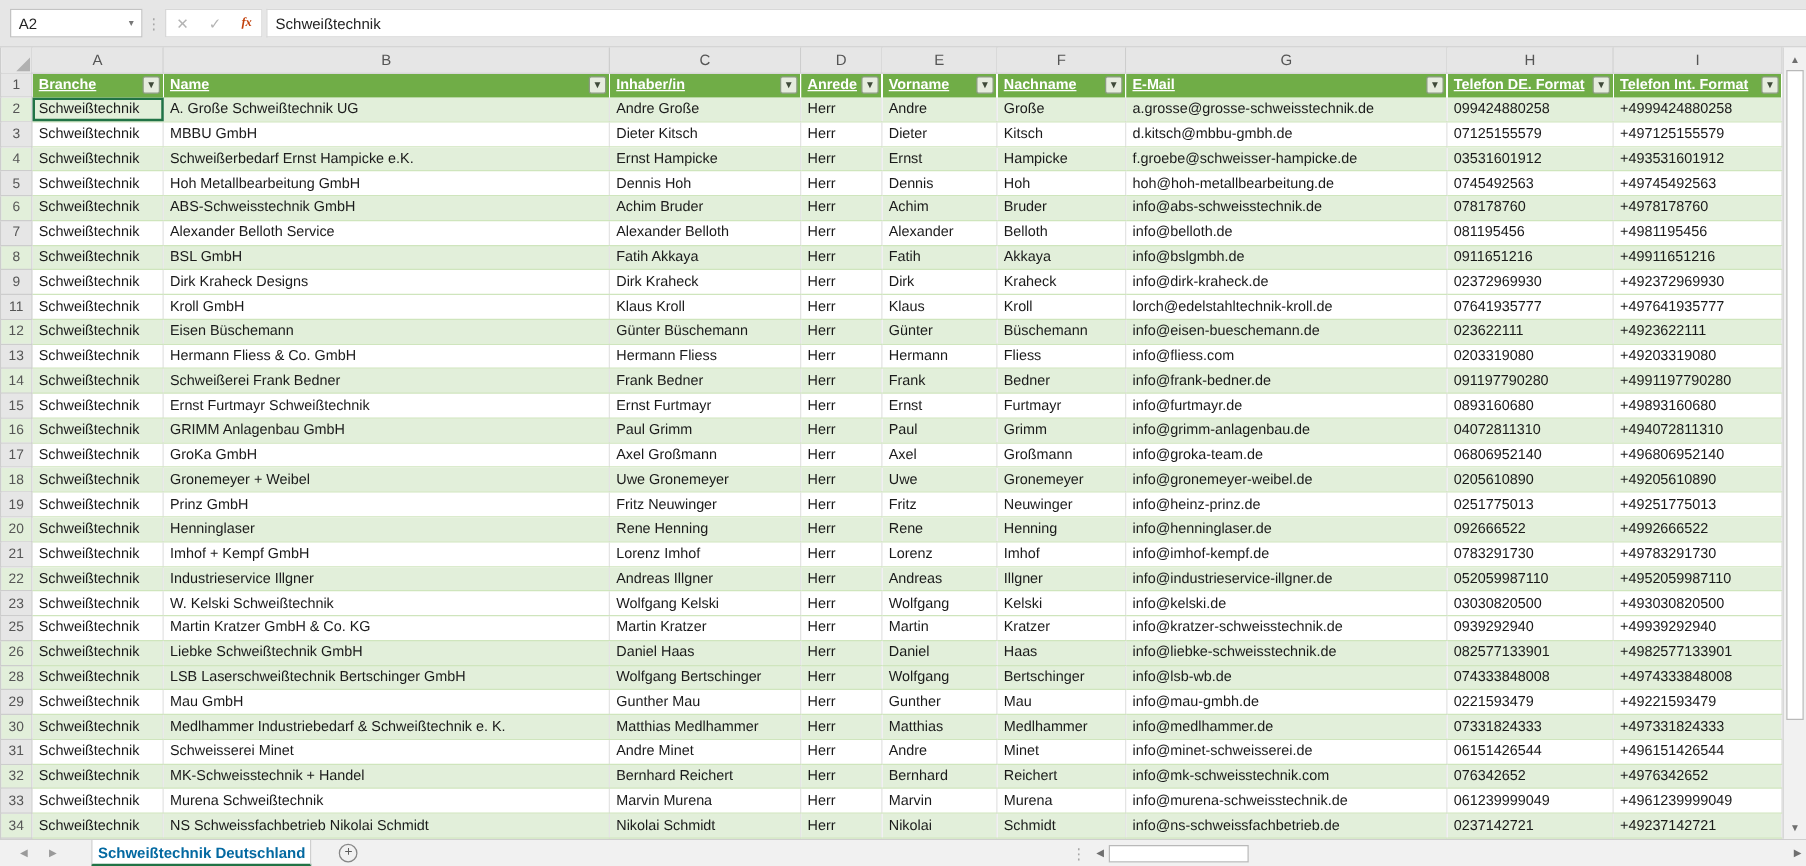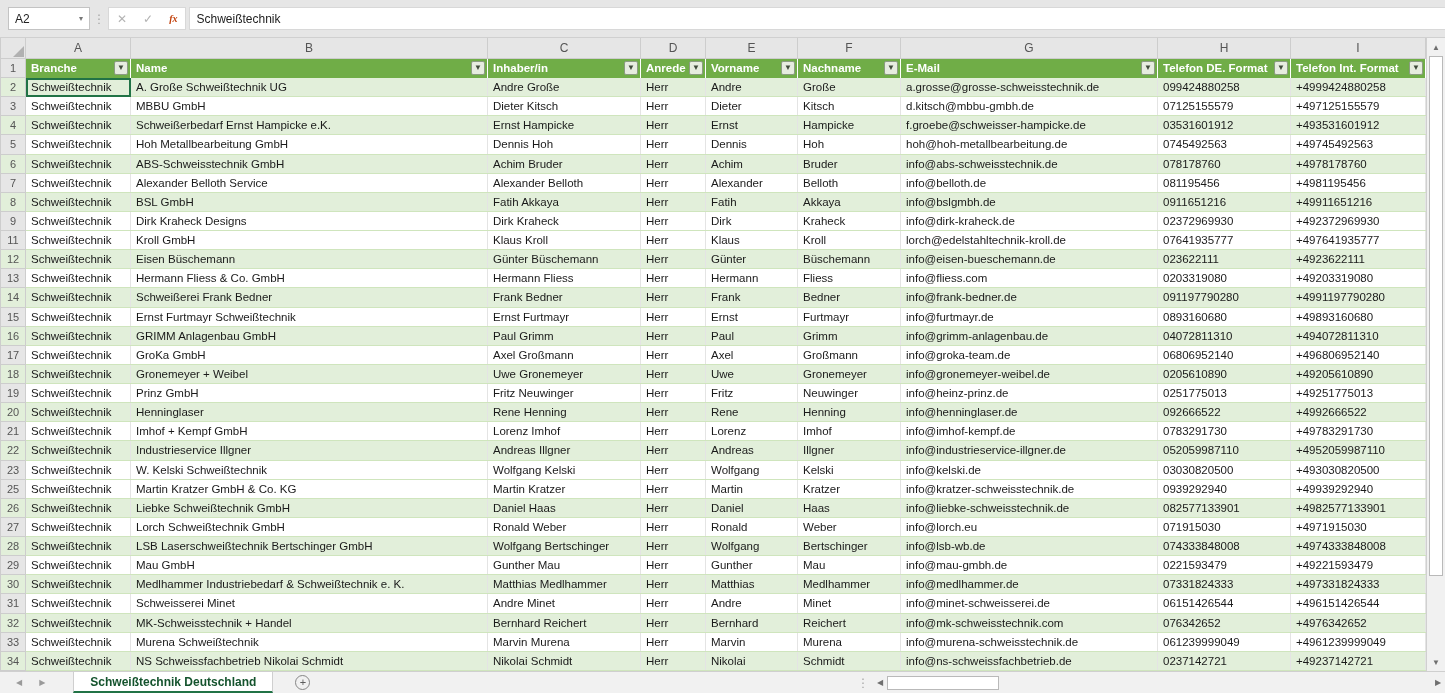--- a/index.html
+++ b/index.html
@@ -8,21 +8,21 @@
     width:1445px; height:693px; overflow:hidden;
     font-family:"Liberation Sans", sans-serif;
     background:#fff; -webkit-font-smoothing:antialiased;
   }
   
   .formula-row {
     height:38px; background:#E6E6E6; display:flex; align-items:center;
     border-bottom:1px solid #d0d0d0;
   }
   .name-box {
-    width:82px; height:23px; background:#fff; border:1px solid #c3c3c3;
+    width:106px; height:23px; background:#fff; border:1px solid #c3c3c3;
     margin-left:8px; display:flex; align-items:center; justify-content:space-between;
     padding:0 6px; font-size:12px; color:#222;
   }
   .nb-arrow { font-size:8px; color:#777; }
   .sep-dots { width:18px; text-align:center; color:#a6a6a6; font-size:12px; letter-spacing:0; }
   .fb-btns {
     height:23px; background:#fff; border:1px solid #d8d8d8; display:flex; align-items:center;
     padding:0 8px; gap:16px;
   }
   .fb-btns .x { color:#b3b3b3; font-size:12px; }
@@ -45,21 +45,21 @@
   }
   td.corner { position:relative; background:#E6E6E6; border:1px solid #cdcdcd; border-top:none; }
   .tri { position:absolute; right:1px; bottom:1px; width:0; height:0;
     border-left:11px solid transparent; border-bottom:11px solid #b1b1b1; }
   td.rowhead {
     background:#E6E6E6; border:1px solid #cdcdcd; text-align:center; color:#555;
     font-size:11px; padding:0;
   }
   tr.header-row td.hcell {
     height:19px; background:#70AD47; color:#fff; font-weight:bold;
-    border-right:1px solid rgba(255,255,255,0.5); position:relative; line-height:19px;
+    border-right:1px solid rgba(255,255,255,0.5); position:relative; line-height:19px;text-decoration:underline;
   }
   .filter-btn {
     position:absolute; right:2px; top:2px; width:14px; height:14px; border-radius:2px;
     background:#e6ecdf; border:1px solid #8b9c81; color:#3f4a3a; font-size:8px;
     line-height:12px; text-align:center; font-weight:normal;
   }
   tbody td { height:18px; line-height:18px; border-right:1px solid #e4e4e4; border-bottom:1px solid #cfe5bd; color:#1a1a1a; }
   tbody tr.band td { background:#E2EFDA; }
   tbody td.rowhead { border:1px solid #cdcdcd; }
   tbody td.active { outline:2px solid #217346; outline-offset:-2px; }
@@ -69,22 +69,22 @@
   .vsb .btn { height:18px; display:flex; align-items:center; justify-content:center;
     color:#6f6f6f; font-size:8px; }
   .vsb .thumb { height:520px; margin:0 2px; background:#fff; border:1px solid #b9b9b9; }
   .vsb .track { flex:1; }
   
   .tabbar { height:22px; background:#F1F1F1; border-top:1px solid #cfcfcf;
     display:flex; align-items:stretch; font-size:12px; }
   .tab-nav { display:flex; align-items:center; gap:17px; padding:0 14px 0 16px; color:#9a9a9a; font-size:8px; }
   .sheet-tab {
     background:#fff; border-left:1px solid #cfcfcf; border-right:1px solid #cfcfcf;
-    border-bottom:2px solid #217346; color:#14532d; font-weight:bold;
-    display:flex; align-items:center; padding:0 16px; margin-left:14px;
+    border-bottom:2px solid #217346; color:#0369a1; font-weight:bold;
+    display:flex; align-items:center; padding:0 4px; margin-left:14px;
   }
   .add-sheet { display:flex; align-items:center; margin-left:22px; }
   .add-sheet .circle {
     width:15px; height:15px; border-radius:50%; border:1px solid #868686; color:#5c5c5c;
     font-size:11px; line-height:13px; text-align:center;
   }
   .tab-spacer { flex:1; }
   .tab-dots { display:flex; align-items:center; color:#a6a6a6; padding:0 4px; }
   .hsb { width:572px; display:flex; align-items:center; }
   .hsb .btn { width:14px; height:16px; display:flex; align-items:center; justify-content:center;
@@ -421,32 +421,20 @@
           <td>Schweißtechnik</td>
           <td>Liebke Schweißtechnik GmbH</td>
           <td>Daniel Haas</td>
           <td>Herr</td>
           <td>Daniel</td>
           <td>Haas</td>
           <td>info@liebke-schweisstechnik.de</td>
           <td>082577133901</td>
           <td>+4982577133901</td>
         </tr>
-        <tr>
-          <td class="rowhead">27</td>
-          <td>Schweißtechnik</td>
-          <td>Lorch Schweißtechnik GmbH</td>
-          <td>Ronald Weber</td>
-          <td>Herr</td>
-          <td>Ronald</td>
-          <td>Weber</td>
-          <td>info@lorch.eu</td>
-          <td>071915030</td>
-          <td>+4971915030</td>
-        </tr>
         <tr class="band">
           <td class="rowhead">28</td>
           <td>Schweißtechnik</td>
           <td>LSB Laserschweißtechnik Bertschinger GmbH</td>
           <td>Wolfgang Bertschinger</td>
           <td>Herr</td>
           <td>Wolfgang</td>
           <td>Bertschinger</td>
           <td>info@lsb-wb.de</td>
           <td>074333848008</td>

